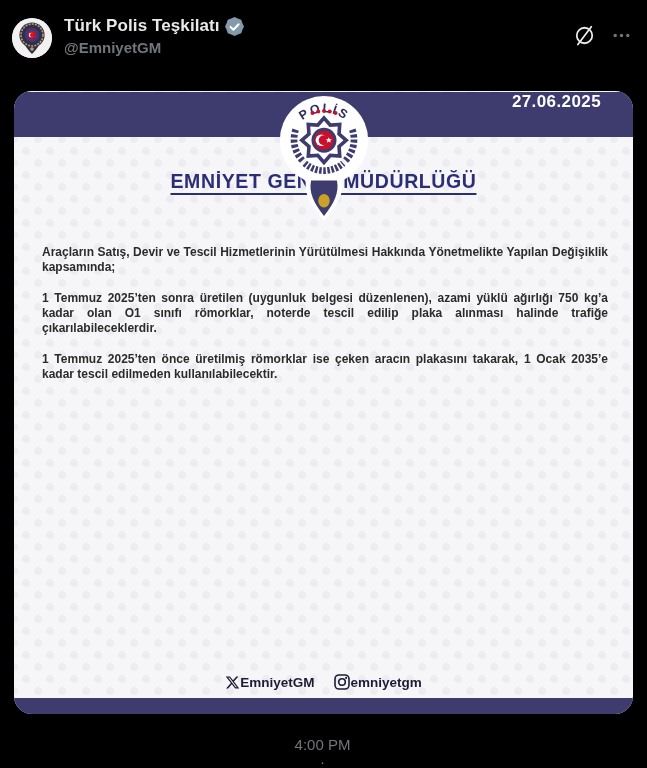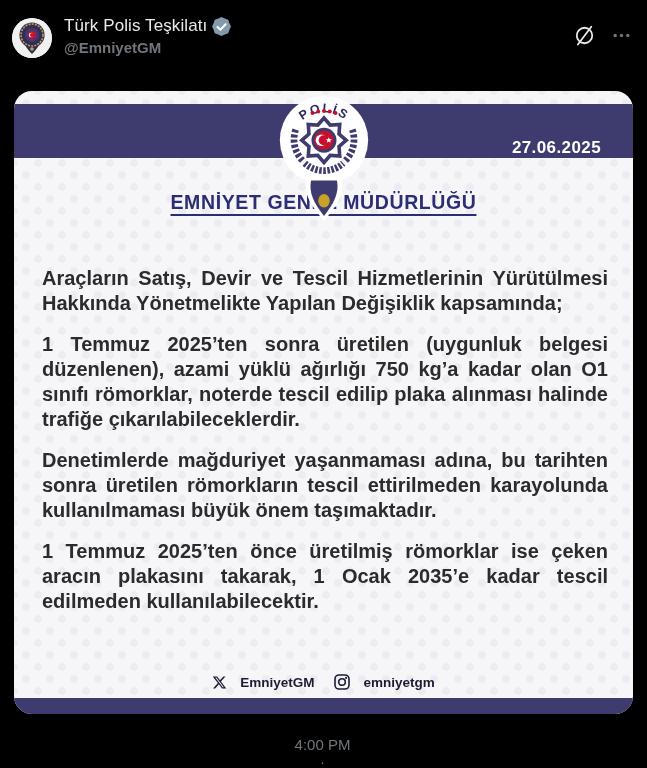--- a/index.html
+++ b/index.html
@@ -5,49 +5,49 @@
   * { margin:0; padding:0; box-sizing:border-box; }
   html,body { width:647px; height:768px; background:#000; overflow:hidden;
     font-family:"Liberation Sans","DejaVu Sans",sans-serif; }
 
   
   .tweet-header { display:flex; align-items:flex-start; padding:16px 16px 0 12px; }
   .avatar { width:40px; height:40px; border-radius:50%; overflow:hidden; background:#ededed;
     flex:0 0 40px; margin-top:2px; cursor:pointer; }
   .author-block { margin-left:12px; flex:1 1 auto; min-width:0; }
   .author-row { display:flex; align-items:center; gap:5px; }
-  .author-name { color:#e7e9ea; font-size:17px; font-weight:normal; letter-spacing:.1px; }
+  .author-name { color:#e7e9ea; font-size:17px; font-weight:bold; letter-spacing:.1px; }
   .author-handle { color:#71767b; font-size:15px; margin-top:3px;font-weight:bold; }
   .header-actions { display:flex; align-items:center; gap:16px; margin-top:8px; }
   .icon-btn { background:none; border:none; cursor:pointer; display:flex; align-items:center; }
 
   
   .card { position:relative; width:619px; height:623px; margin:33px 0 0 14px;
     border-radius:18px; overflow:hidden;
     background-color:#f6f5f8;
     background-image:
       radial-gradient(rgba(62,59,110,0.05) 3.5px, transparent 4.2px),
       radial-gradient(rgba(62,59,110,0.05) 3.5px, transparent 4.2px);
     background-size:24px 24px; background-position:0 0,12px 12px;
     cursor:pointer; }
-  .band { margin-top:13px; height:54px; background:#3e3b6e;
-    display:flex; align-items:flex-end; justify-content:flex-end; padding-right:32px; }
+  .band { margin-top:1px; height:45px; background:#3e3b6e;
+    display:flex; align-items:flex-start; justify-content:flex-end; padding-right:32px; }
   .band-date { color:#fff; font-size:17px; font-weight:bold; letter-spacing:.4px; }
   .emblem { position:absolute; left:50%; transform:translateX(-50%); top:4px; z-index:2; }
   .org-title { margin-top:33px; text-align:center; color:#2b2e75; font-size:19.5px;
     font-weight:800; letter-spacing:.6px;
     text-decoration:underline; text-decoration-thickness:2px; text-underline-offset:5px; }
   .headline { margin-top:13px; text-align:center; color:#e12a2a; font-size:15.5px;
     font-weight:800; letter-spacing:.3px; }
-  .body-text { margin:52px 25px 13px 28px; color:#2b2b2b; font-size:20px; line-height:25px;
+  .body-text { margin:52px 25px 13px 28px; color:#2b2b2b; font-size:12px; line-height:15px;
     font-weight:600; text-align:justify; }
   .body-text p { margin-bottom:16px; }
   .social-row { position:absolute; bottom:24px; left:0; width:100%;
     display:flex; justify-content:center; align-items:center; gap:20px; }
-  .social-item { display:flex; align-items:center; gap:13px; color:#1c1c35;
+  .social-item { display:flex; align-items:center; gap:0; color:#1c1c35;
     font-size:13.5px; font-weight:bold; }
   .bottom-bar { position:absolute; bottom:0; left:0; width:100%; height:16px; background:#3e3b6e; }
 
   
   .tweet-footer { display:flex; align-items:center; margin:22px 16px 0 14px;
     color:#71767b; font-size:15px;flex-direction:column; }
   .tweet-footer .sep { margin:0 5px; }
   .views-count { color:#ef4444; font-weight:bold; margin-right:5px; }
   .footer-action { margin-left:auto; background:none; border:none; cursor:pointer;
     display:flex; align-items:center; }
@@ -130,21 +130,20 @@
     <circle cx="47.3" cy="47" r="6" fill="#fff"></circle>
     <circle cx="49.6" cy="47" r="5.1" fill="#c8102e"></circle>
     <polygon fill="#fff" points="55,43.8 55.9,46 58.2,46 56.4,47.4 57.1,49.7 55,48.3 52.9,49.7 53.6,47.4 51.8,46 54.1,46"></polygon>
   </svg>
 
   <div class="org-title">EMNİYET GENEL MÜDÜRLÜĞÜ</div>
 
   <div class="body-text">
     <p>Araçların Satış, Devir ve Tescil Hizmetlerinin Yürütülmesi Hakkında Yönetmelikte Yapılan Değişiklik kapsamında;</p>
     <p>1 Temmuz 2025’ten sonra üretilen (uygunluk belgesi düzenlenen), azami yüklü ağırlığı 750 kg’a kadar olan O1 sınıfı römorklar, noterde tescil edilip plaka alınması halinde trafiğe çıkarılabileceklerdir.</p>
-    <p>Denetimlerde mağduriyet yaşanmaması adına, bu tarihten sonra üretilen römorkların tescil ettirilmeden karayolunda kullanılmaması büyük önem taşımaktadır.</p>
     <p>1 Temmuz 2025’ten önce üretilmiş römorklar ise çeken aracın plakasını takarak, 1 Ocak 2035’e kadar tescil edilmeden kullanılabilecektir.</p>
   </div>
 
   <div class="social-row">
     <span class="social-item">
       <svg width="15" height="15" viewBox="0 0 24 24">
         <path fill="#1c1c35" d="M18.244 2.25h3.308l-7.227 8.26 8.502 11.24H16.17l-5.214-6.817L4.99 21.75H1.68l7.73-8.835L1.254 2.25H8.08l4.713 6.231zm-1.161 17.52h1.833L7.084 4.126H5.117z"></path>
       </svg>
       <span>EmniyetGM</span>
     </span>

